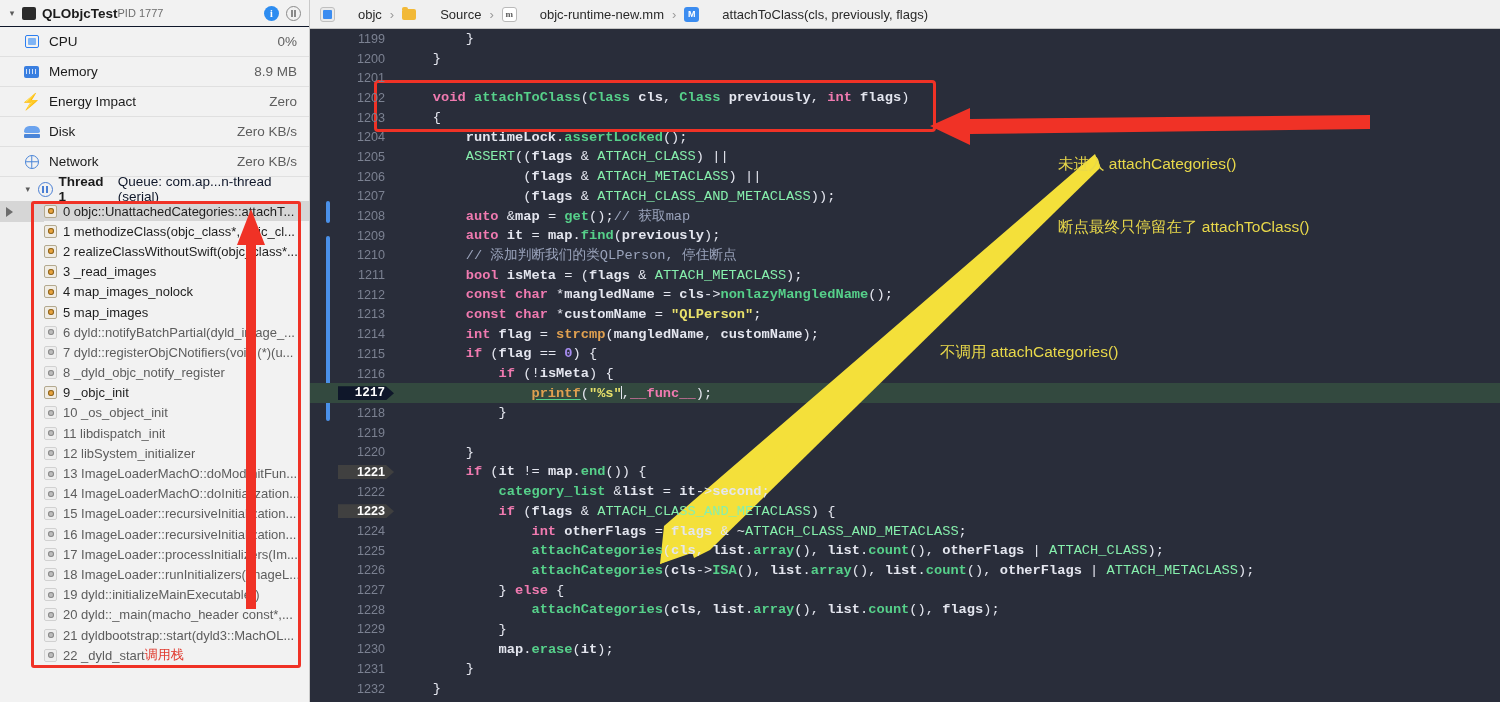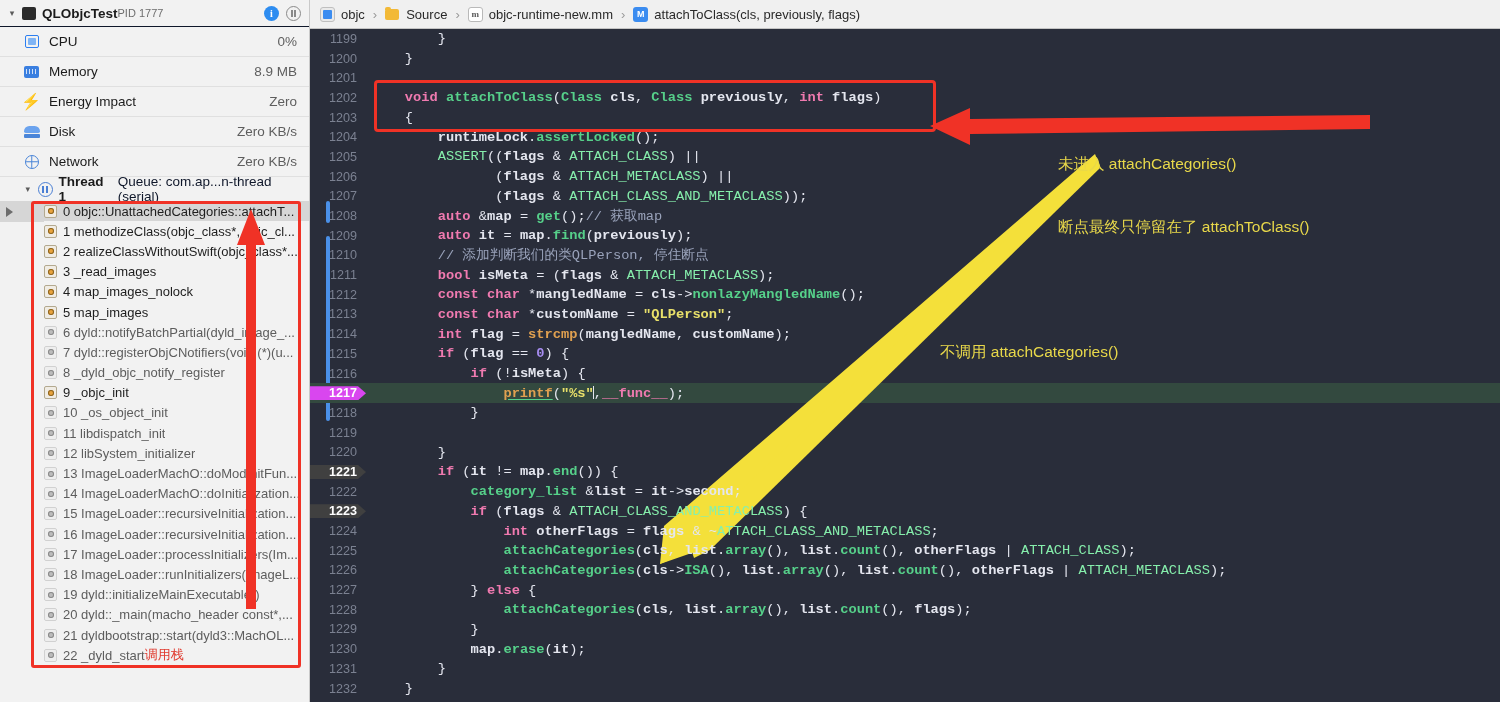--- a/index.html
+++ b/index.html
@@ -136,21 +136,21 @@
     background: #292d3a;
     overflow: hidden;
   }
   .breadcrumb {
     display: flex; align-items: center;
     height: 29px; background: #f0f0f0;
     border-bottom: 1px solid #c4c4c4;
     padding-left: 10px; font-size: 13px; color: #2a2a2a;
     gap: 0;
   }
-  .crumb { display: flex; align-items: center; gap: 6px; }
+  .crumb { display: flex; align-items: center; gap: 23px; }
   .crumb-sep { color: #9a9a9a; margin: 0 8px; font-size: 13px; }
   .ci { width: 15px; height: 15px; flex: 0 0 15px; border-radius: 3px;
         display: flex; align-items: center; justify-content: center;
         font-size: 9px; font-weight: bold; color: #fff; }
   .ci-proj { background: #eaeaea; border: 1px solid #bfbfbf; position: relative; }
   .ci-proj::after { content:""; width:9px; height:9px; background:#3b8cf0; border-radius:1px; }
   .ci-folder { background: transparent; position: relative; }
   .ci-folder::before { content:""; position:absolute; left:0; top:2px; width:14px; height:11px;
     background:#f2b937; border-radius:2px; }
   .ci-folder::after { content:""; position:absolute; left:0; top:0px; width:6px; height:3px;
@@ -164,28 +164,28 @@
 
   .line {
     position: relative; height: 19.7px; display: flex; align-items: center;
     font-family: "Liberation Mono", monospace; font-size: 13.7px;
     white-space: pre;
   }
   .line.hl { background: #33493f; }
   .ln {
     position: relative; z-index: 2;
     width: 56px; flex: 0 0 56px; text-align: right; padding-right: 9px;
-    color: #7b8191; font-size: 12.6px; font-family: "Liberation Sans", sans-serif;
+    color: #7b8191; font-size: 12.6px; font-family: "Liberation Sans", sans-serif; margin-left: 28px;
   }
   .line.bp .ln {
     color: #ffffff; font-weight: bold;
     background: #404040;
     clip-path: polygon(0 0, calc(100% - 8px) 0, 100% 50%, calc(100% - 8px) 100%, 0 100%);
   }
-  .line.bp.active .ln { background: #d946ef; }
+  .line.bp.active .ln { background: #0f172a; font-family: Liberation Mono, monospace; }
   .code { position: relative; z-index: 2; padding-left: 6px; color: #e4e6ef; }
 
   
   .kw   { color: #f07ab0; font-weight: bold; }
   .fn   { color: #56d08a; font-weight: bold; }
   .typ  { color: #56d08a; font-weight: bold; }
   .id   { color: #e4e6ef; font-weight: bold; }
   .mac  { color: #86efac; font-weight: normal; }
   .str  { color: #e8e06a; font-weight: bold; }
   .num  { color: #a68cf0; font-weight: bold; }

